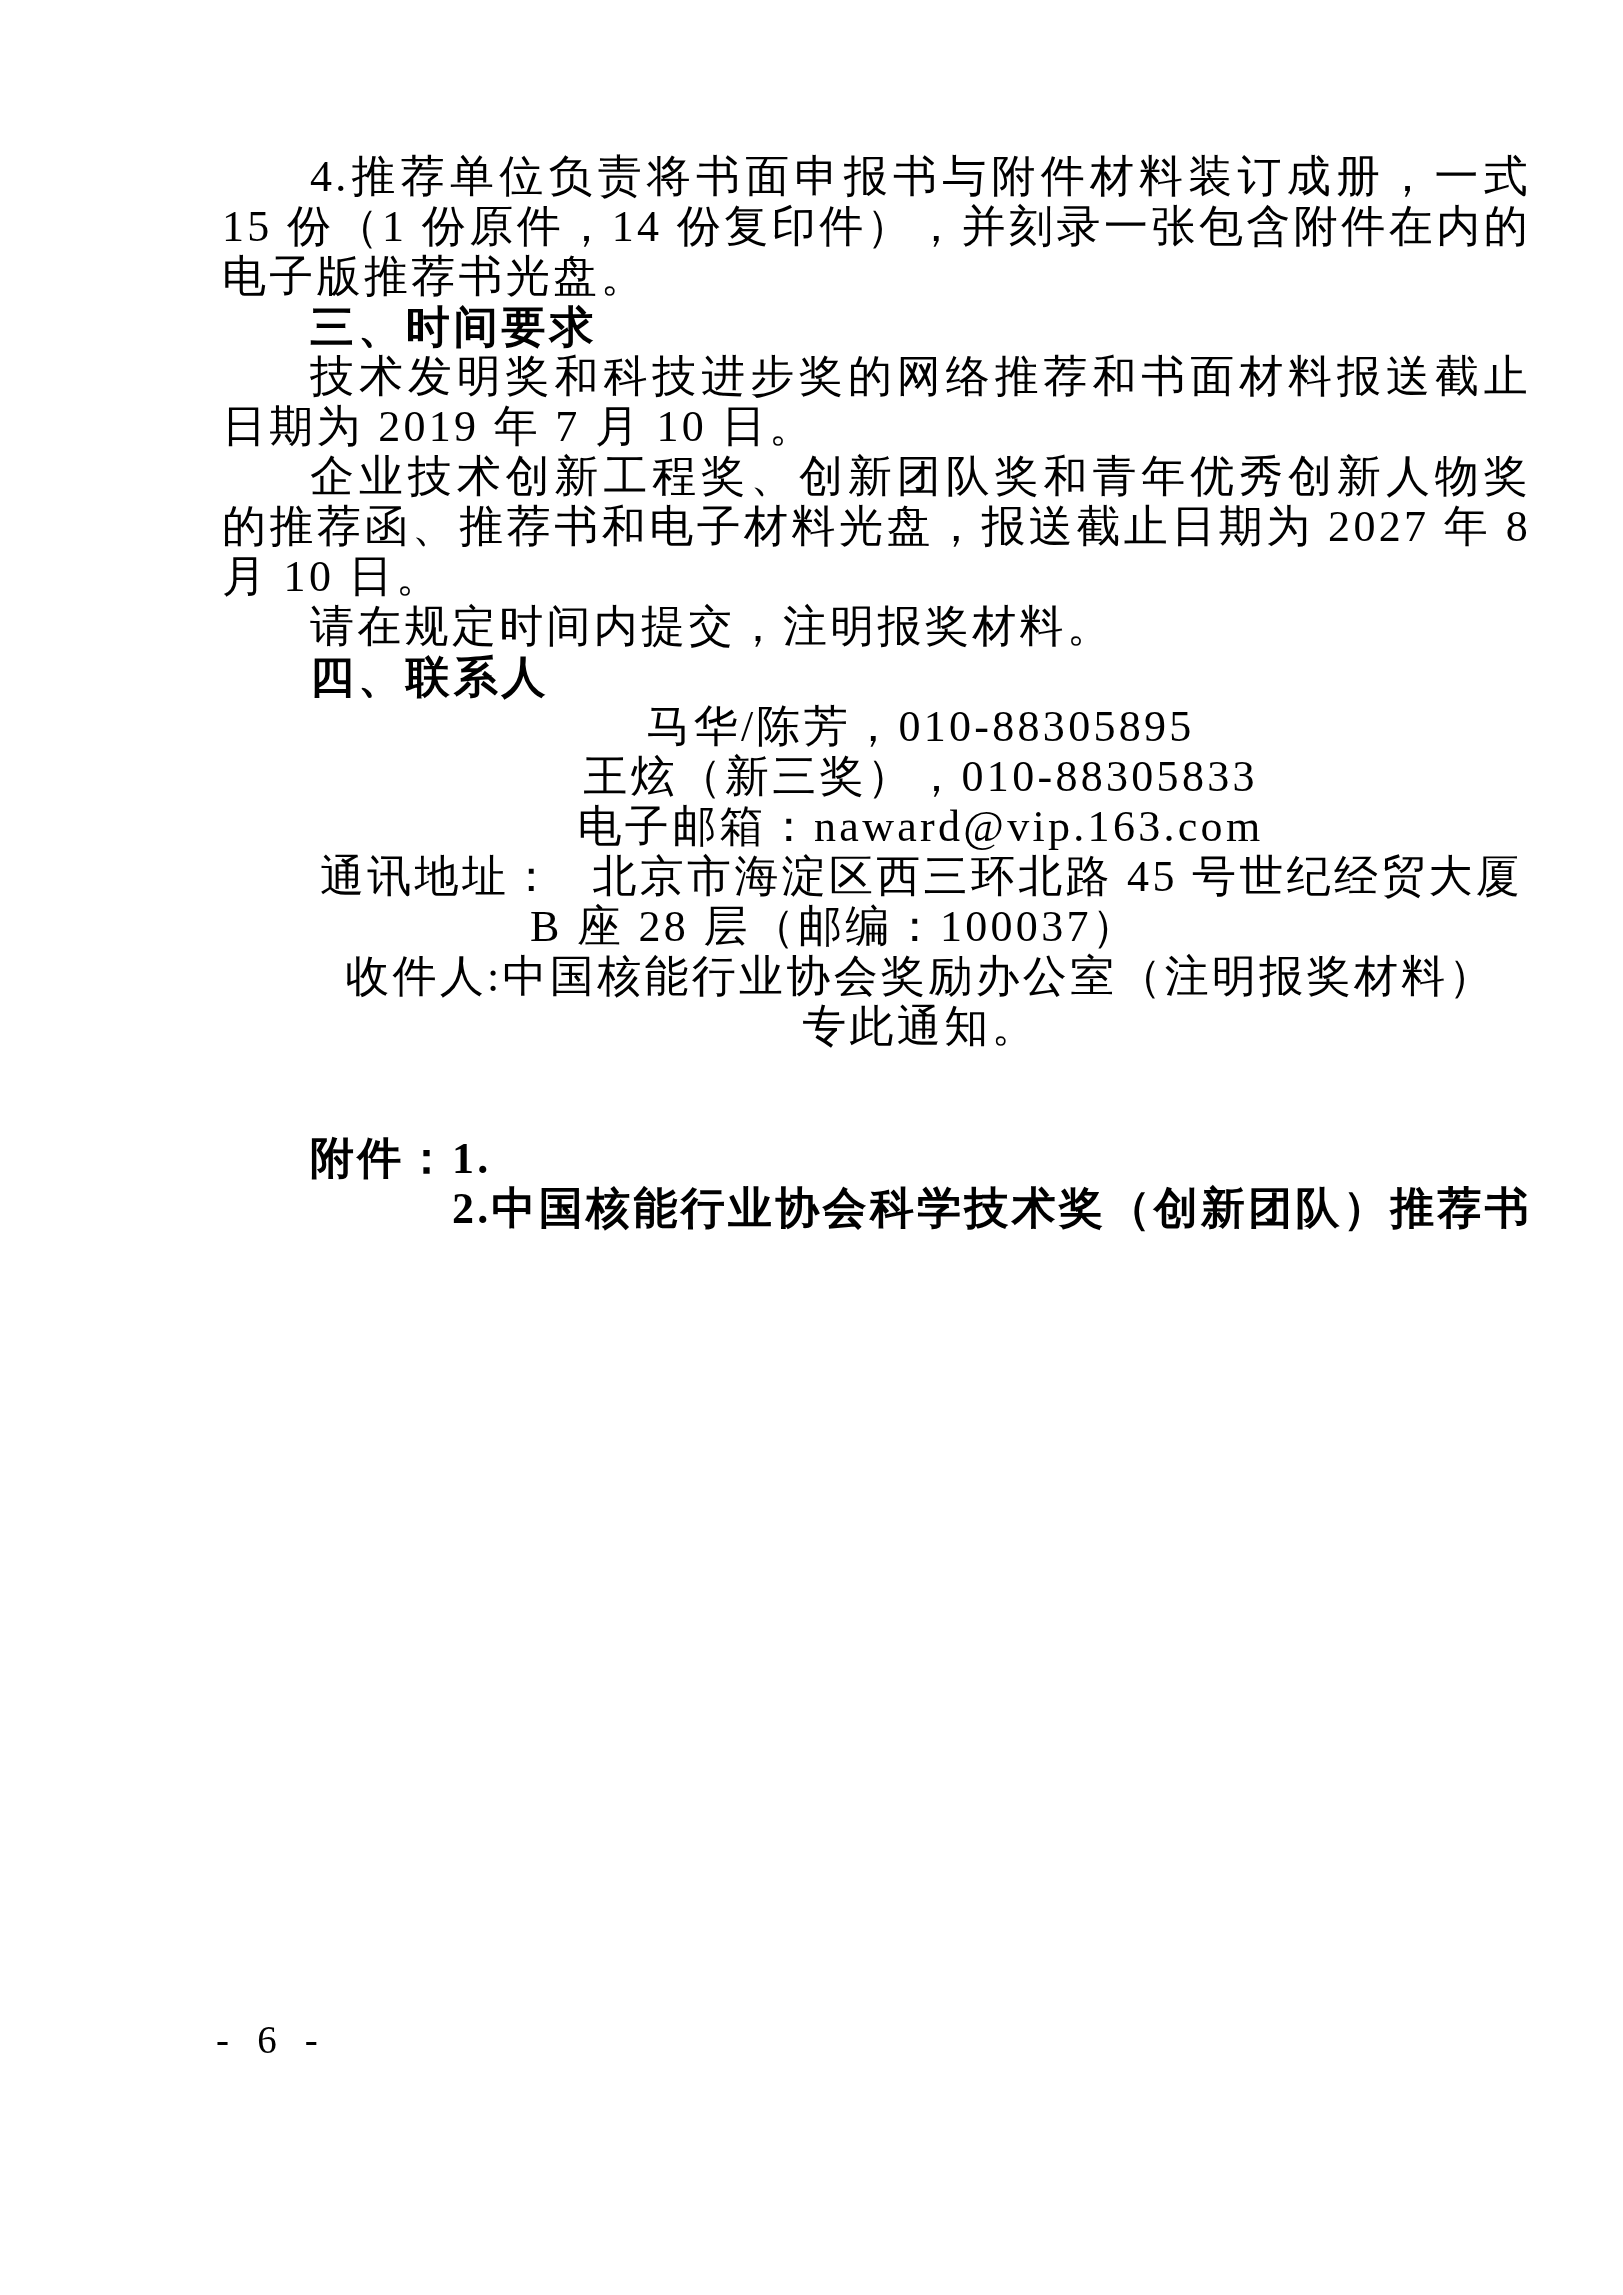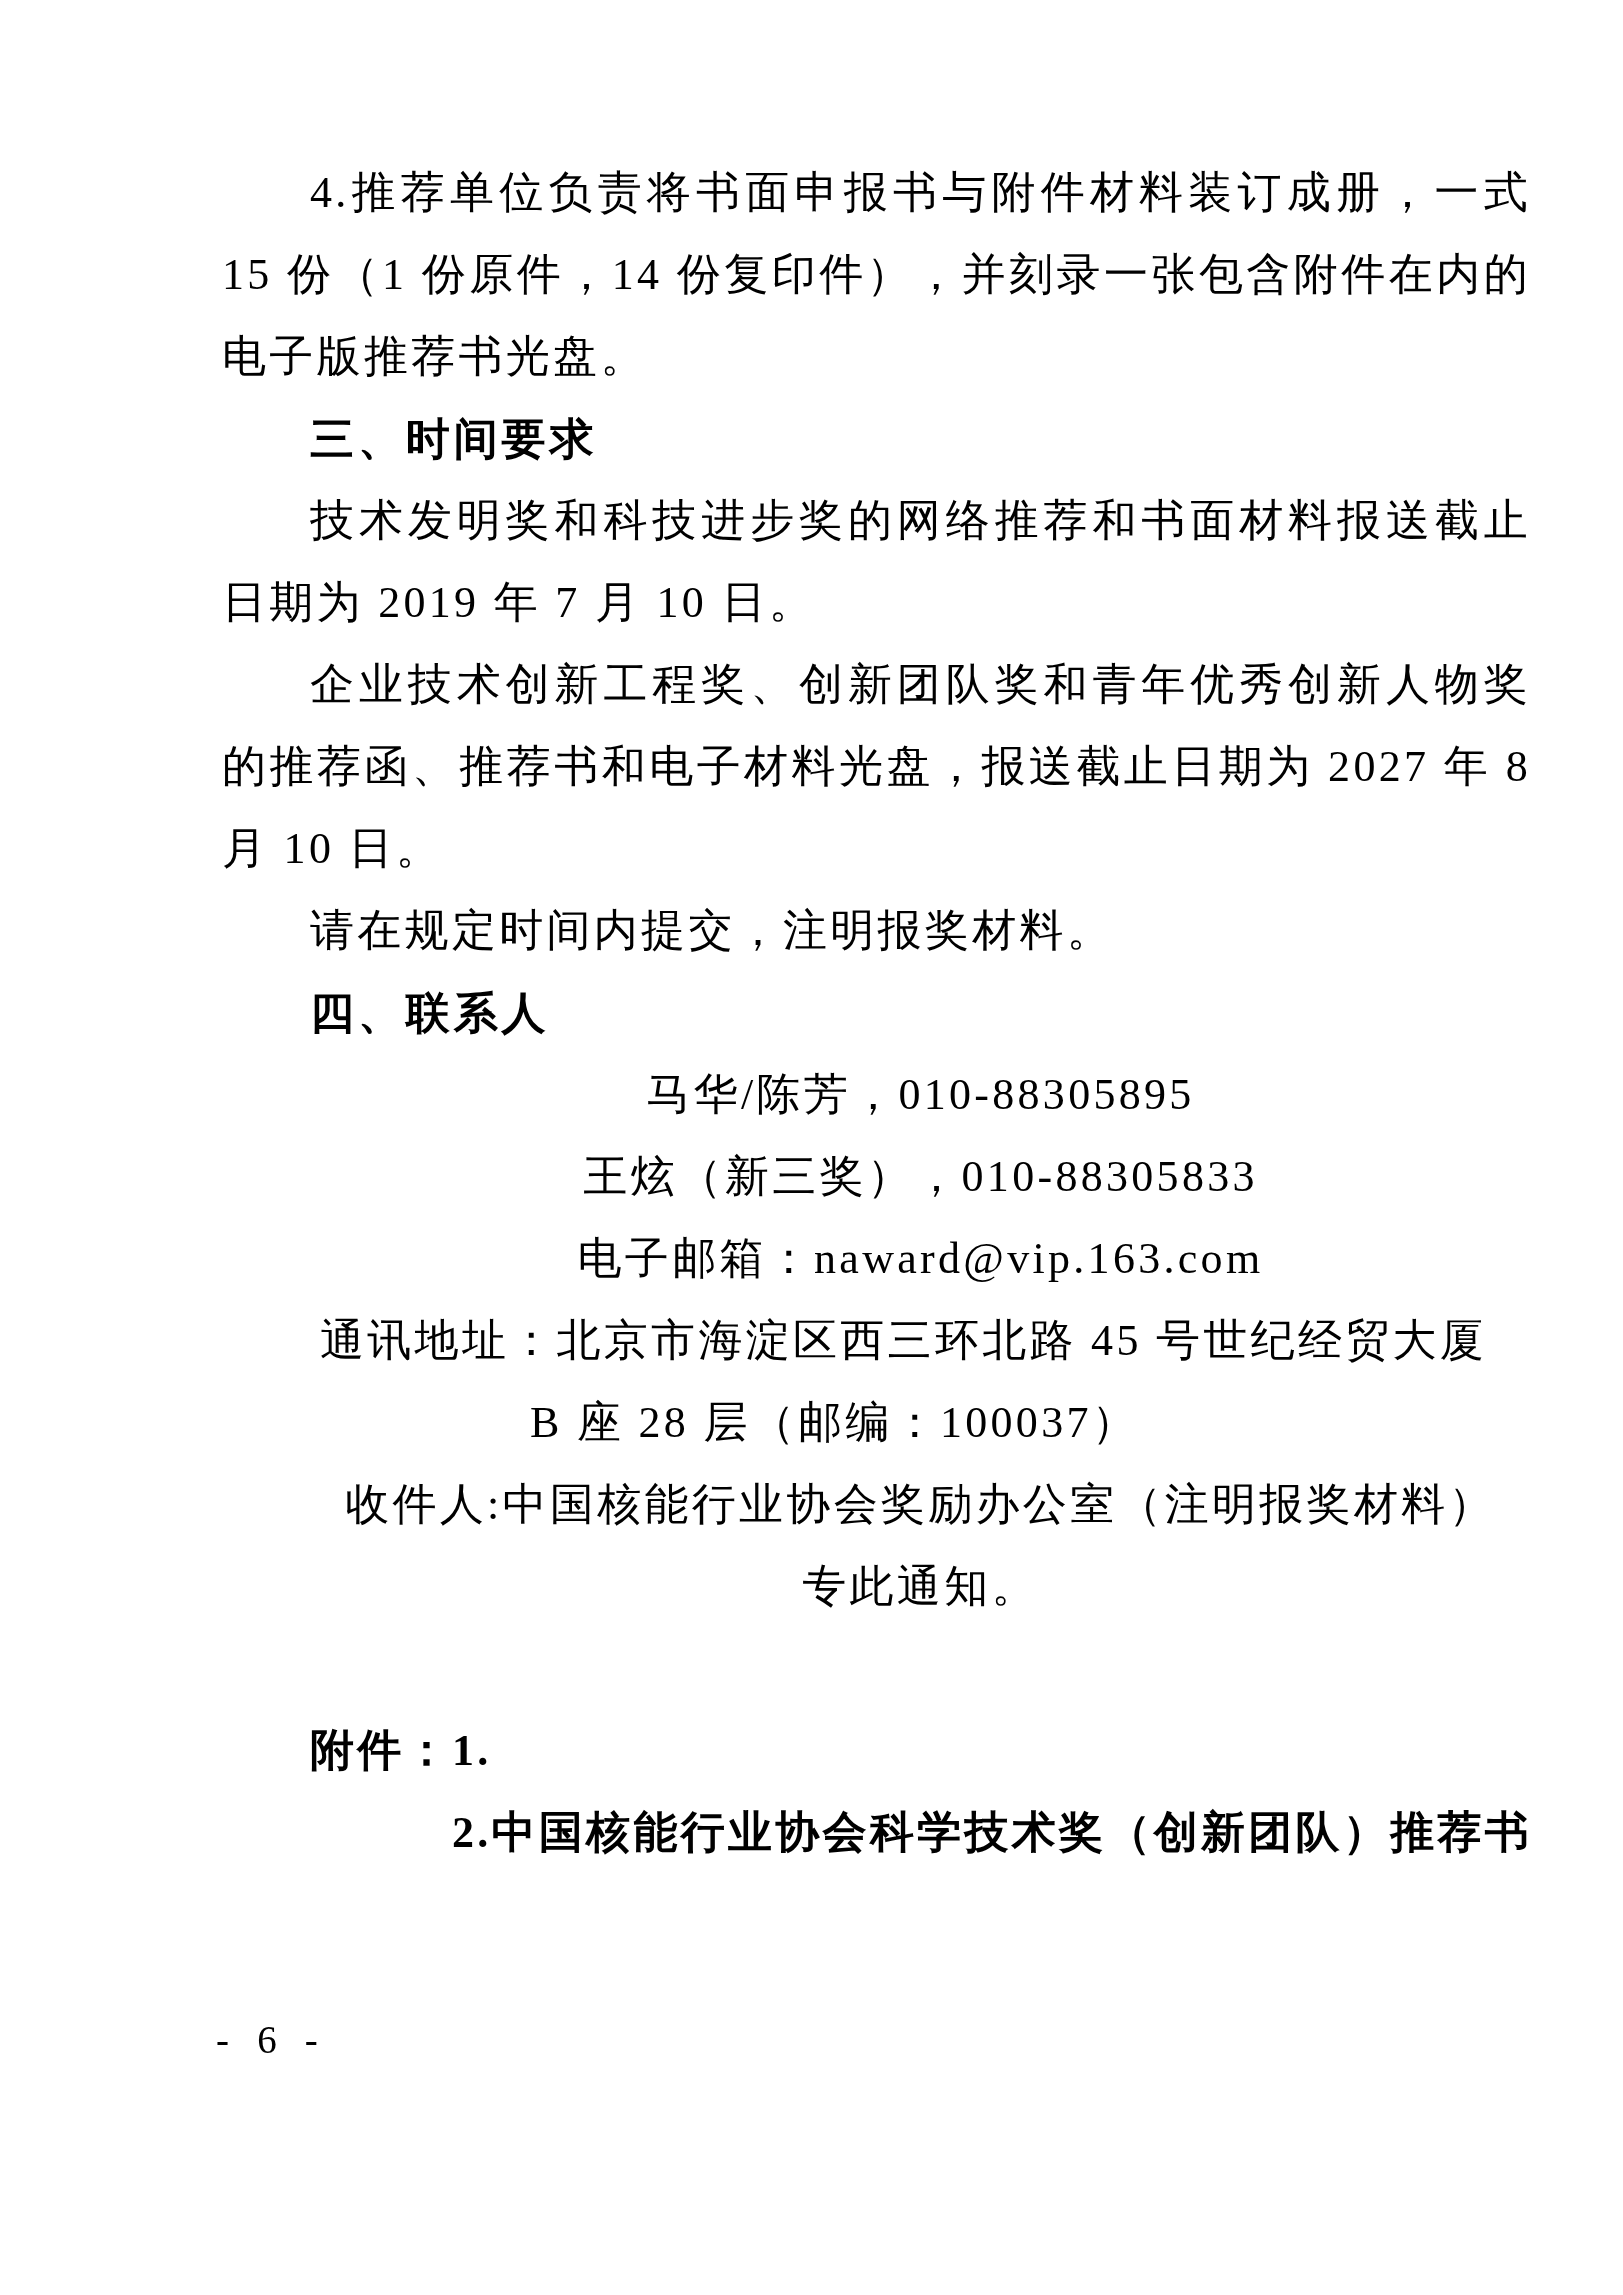--- a/index.html
+++ b/index.html
@@ -12,34 +12,34 @@
     color: #000000;
     font-family: "Liberation Serif", "DejaVu Serif", serif;
     overflow: hidden;
   }
   .content {
     position: absolute;
     left: 222px;
     top: 152px;
     width: 1309px;
     font-size: 44px;
-    line-height: 82px;
+    line-height: 50px;
     letter-spacing: 3.3px;
     text-align: justify;
   }
   .content p { margin: 0; }
   .para { text-indent: 2em; }
   .heading {
     text-indent: 2em;
     font-family: Liberation Sans, sans-serif;
     font-weight: 700;
     letter-spacing: 3.9px;
   }
   .single { white-space: nowrap; text-align: center; }
-  .addr-row { display: flex; white-space: nowrap; text-align: center; }
+  .addr-row { display: flex; white-space: nowrap; text-align: center; gap: 36px; }
   .addr-row .addr-label { padding-left: 98px; }
   .addr-cont { padding-left: 308px; }
   .attach-block { margin-top: 82px; font-weight: bold; }
   .attach-row { display: flex; white-space: nowrap; text-align: left; }
   .attach-label { padding-left: 88px; flex: 0 0 auto; }
   .attach-items { flex: 0 0 auto; }
   .attach-item { display: flex; }
   .attach-num { flex: 0 0 auto; }
   .attach-lines div { white-space: nowrap; }
   .page-number {

